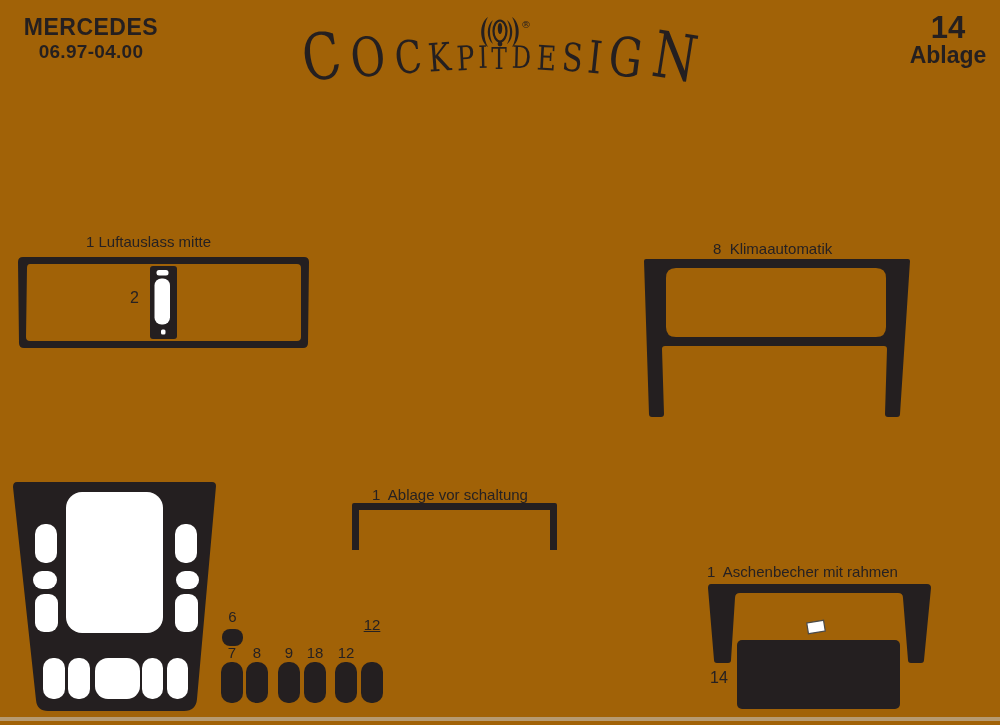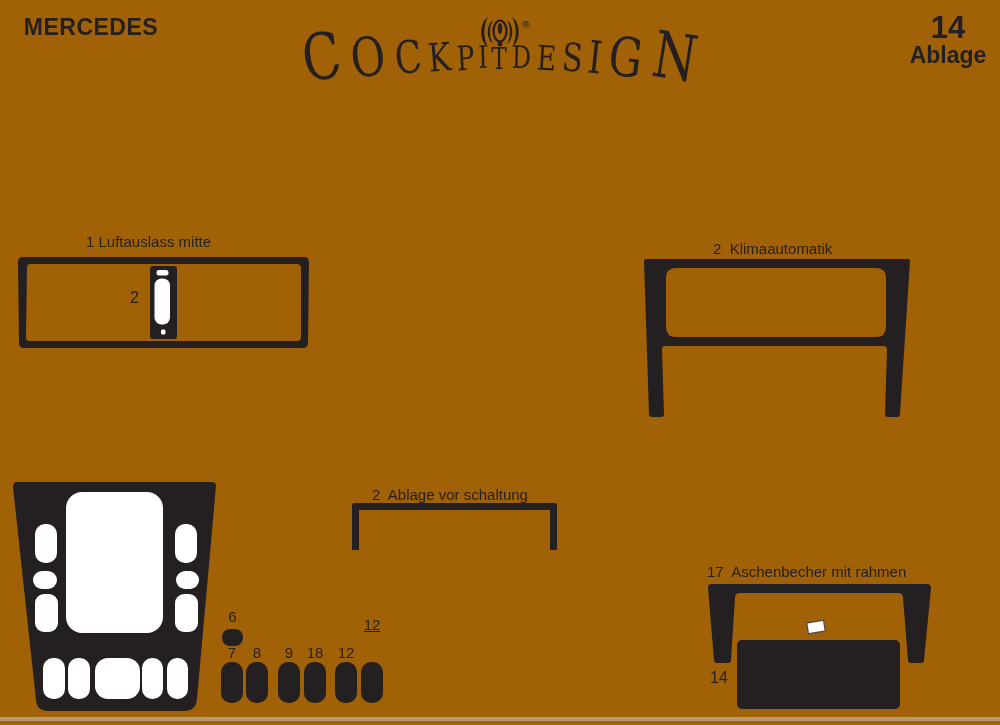--- a/index.html
+++ b/index.html
@@ -97,20 +97,21 @@
     <g>
       <path class="ink" d="M711,584 L927,584 Q931,584 931,588 L924,660 Q924,663 921,663 L911,663 Q908,663 908,660 L903,598 Q903,593 898,593 L740,593 Q735,593 735,598 L731,660 Q731,663 728,663 L717,663 Q714,663 714,660 L708,588 Q708,584 711,584 Z"></path>
       <rect x="807.5" y="621.5" width="17" height="11" transform="rotate(-9 816 627)" fill="#ffffff" stroke="#4a4a4a" stroke-width="1.2"></rect>
     </g>
 
     <rect class="ink" x="737" y="640" width="163" height="69" rx="5"></rect>
   </svg>
 
   <div class="brand">
     <div class="b1">MERCEDES</div>
+    <div class="b3">06.97-04.00</div>
   </div>
 
   <div class="logo-text">
       <span style="font-size: 64px; transform: rotate(-9deg) scaleX(0.78);">C</span>
       <span style="font-size: 54px; transform: rotate(-7.5deg) scaleX(0.78);">O</span>
       <span style="font-size: 45px; transform: rotate(-6deg) scaleX(0.78);">C</span>
       <span style="font-size: 39px; transform: rotate(-4.5deg) scaleX(0.78);">K</span>
       <span style="font-size: 34px; transform: rotate(-3deg) scaleX(0.78);">P</span>
       <span style="font-size: 31px; transform: rotate(-1.5deg) scaleX(0.78);">I</span>
       <span style="font-size: 30px; transform: rotate(0deg) scaleX(0.78);">T</span>
@@ -132,26 +133,26 @@
   </svg>
   <span class="reg-mark">®</span>
 
   <div class="decor">
     <div class="d1">14</div>
     <div class="d2">Ablage</div>
   </div>
 
   <div class="abs lbl" style="left:86px;  top:233px;">1 Luftauslass mitte</div>
   <div class="abs lbl" style="left:130px; top:289px; font-size:16px;">2</div>
-  <div class="abs lbl" style="left:713px; top:240px;">2  Klimaautomatik</div>
-  <div class="abs lbl" style="left:372px; top:486px;">2  Ablage vor schaltung</div>
+  <div class="abs lbl" style="left:713px; top:240px;">8  Klimaautomatik</div>
+  <div class="abs lbl" style="left:372px; top:486px;">1  Ablage vor schaltung</div>
   <div class="abs lbl lbl-center" style="left:222px; top:608px; width:21px;">6</div>
   <div class="abs lbl lbl-center" style="left:221px; top:644px; width:22px;">7</div>
   <div class="abs lbl lbl-center" style="left:246px; top:644px; width:22px;">8</div>
   <div class="abs lbl lbl-center" style="left:278px; top:644px; width:22px;">9</div>
   <div class="abs lbl lbl-center" style="left:304px; top:644px; width:22px;">18</div>
   <div class="abs lbl lbl-center" style="left:335px; top:644px; width:22px;">12</div>
   <div class="abs lbl lbl-center" style="left:361px; top:616px; width:22px;text-decoration:underline;">12</div>
-  <div class="abs lbl" style="left:707px; top:563px;">17  Aschenbecher mit rahmen</div>
+  <div class="abs lbl" style="left:707px; top:563px;">1  Aschenbecher mit rahmen</div>
   <div class="abs lbl" style="left:710px; top:669px; font-size:16px;">14</div>
 
   <div class="bottom-strip"></div>
 </div>
 
 </body></html>

